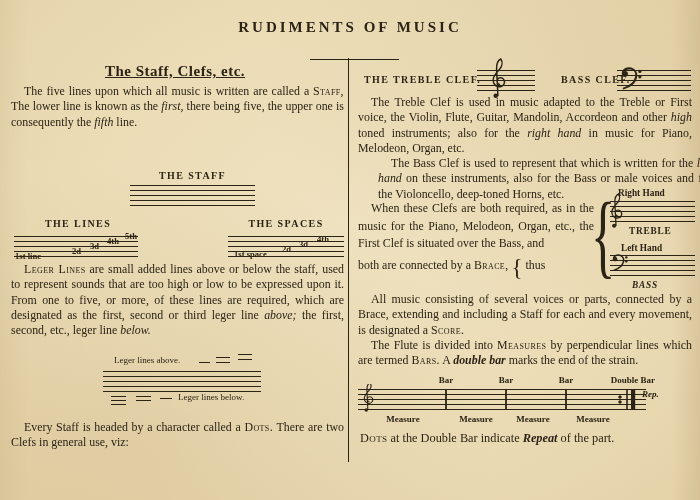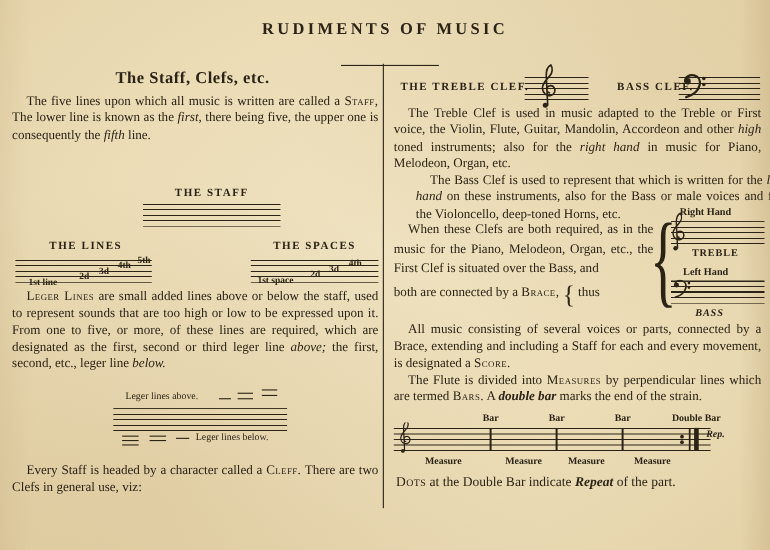--- a/index.html
+++ b/index.html
@@ -15,21 +15,21 @@
   }
   .abs{position:absolute;}
   .para{position:absolute;text-align:justify;font-size:11.9px;line-height:15.3px;text-indent:13px;}
   .seg-i{font-style:italic;}
   .seg-ib{font-style:italic;font-weight:bold;}
   .seg-sc{font-variant:small-caps;letter-spacing:.4px;}
   .seg-brace{font-size:23px;line-height:0;vertical-align:-6px;}
   .title{left:0;right:0;top:19px;text-align:center;font-size:15px;font-weight:600;letter-spacing:3px;}
   .rule{background:#2b2315;height:1.4px;}
   .vrule{background:#2b2315;width:1.3px;}
-  .heading{font-size:15px;font-weight:700;letter-spacing:.5px;text-align:center;}
+  .heading{font-size:15px;font-weight:700;letter-spacing:.5px;text-align:center;text-decoration:underline;}
   .dlabel{font-size:10px;font-weight:700;letter-spacing:1.4px;text-align:center;white-space:nowrap;}
   .staff{background-image:repeating-linear-gradient(to bottom,#2b2315 0,#2b2315 1px,transparent 1px,transparent 5px);height:21px;}
   .tinylab{font-size:8.6px;font-weight:700;white-space:nowrap;}
   .dash{height:0;border-top:1.2px solid #2b2315;}
   .legtext{font-size:9px;white-space:nowrap;}
   .gslab{font-size:9.3px;font-weight:700;white-space:nowrap;}
   .brace-big{font-size:92px;line-height:76px;transform:scale(.55,1.02);transform-origin:left top;font-weight:400;}
   .barlab{font-size:9px;font-weight:700;text-align:center;white-space:nowrap;}
 </style>
 </head>
@@ -59,21 +59,21 @@
   <div class="abs heading" style="left:12px;top:63px;width:326px;">The Staff, Clefs, etc.</div>
 
   <div class="para" style="left:11px;top:84px;width:333px;"><span>The five lines upon which all music is written are called a </span><span class="seg-sc">Staff,</span><span> The lower line is known as the </span><span class="seg-i">first,</span><span> there being five, the upper one is consequently the </span><span class="seg-i">fifth</span><span> line.</span></div>
 
   <div class="abs dlabel" style="left:120px;top:170px;width:145px;">THE STAFF</div>
   <div class="abs staff" style="left:130px;top:185px;width:125px;"></div>
 
   <div class="abs dlabel" style="left:14px;top:218px;width:128px;">THE LINES</div>
   <div class="abs" style="left:14px;top:230px;width:130px;height:32px;">
     <div class="abs staff" style="left:0;top:6px;width:124px;"></div>
-    <div class="abs tinylab" style="left:12px;top:20.5px;">1st line</div>
+    <div class="abs tinylab" style="left:1px;top:20.5px;">1st line</div>
     <div class="abs tinylab" style="left:58px;top:15.5px;">2d</div>
     <div class="abs tinylab" style="left:76px;top:10.5px;">3d</div>
     <div class="abs tinylab" style="left:93px;top:5.5px;">4th</div>
     <div class="abs tinylab" style="left:111px;top:.5px;">5th</div>
   </div>
 
   <div class="abs dlabel" style="left:228px;top:218px;width:116px;">THE SPACES</div>
   <div class="abs" style="left:228px;top:230px;width:118px;height:32px;">
     <div class="abs staff" style="left:0;top:6px;width:116px;"></div>
     <div class="abs tinylab" style="left:6px;top:18.5px;">1st space</div>
@@ -94,21 +94,21 @@
     <div class="abs staff" style="left:103px;top:371px;width:158px;"></div>
     <div class="abs dash" style="left:111px;top:396px;width:15px;"></div>
     <div class="abs dash" style="left:111px;top:400px;width:15px;"></div>
     <div class="abs dash" style="left:111px;top:404px;width:15px;"></div>
     <div class="abs dash" style="left:136px;top:396px;width:15px;"></div>
     <div class="abs dash" style="left:136px;top:400px;width:15px;"></div>
     <div class="abs dash" style="left:160px;top:398px;width:12px;"></div>
     <div class="abs legtext" style="left:178px;top:392px;">Leger lines below.</div>
   </div>
 
-  <div class="para" style="left:11px;top:420px;width:333px;"><span>Every Staff is headed by a character called a </span><span class="seg-sc">Cleff.</span><span> There are two Clefs in general use, viz:</span></div>
+  <div class="para" style="left:11px;top:420px;width:333px;"><span>Every Staff is headed by a character called a </span><span class="seg-sc">Dots.</span><span> There are two Clefs in general use, viz:</span></div>
 
   <div class="abs dlabel" style="left:364px;top:74px;">THE TREBLE CLEF.</div>
   <div class="abs staff" style="left:477px;top:70px;width:58px;"></div>
   <svg class="abs" style="left:490px;top:58px;" width="17" height="45" viewBox="0 0 34 90">
       <use href="#treble-sym"></use>
     </svg>
 
   <div class="abs dlabel" style="left:561px;top:74px;">BASS CLEF.</div>
   <div class="abs staff" style="left:617px;top:70px;width:74px;"></div>
   <svg class="abs" style="left:621px;top:67px;" width="21" height="22.5" viewBox="0 0 26 28">

